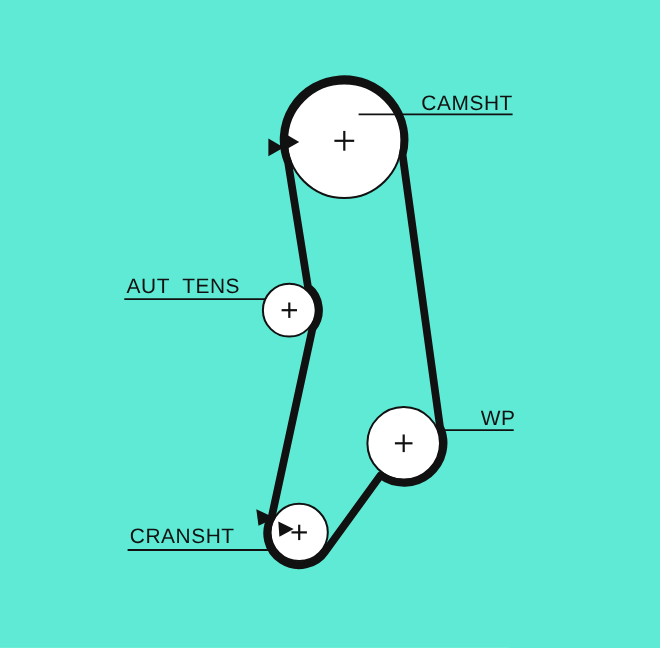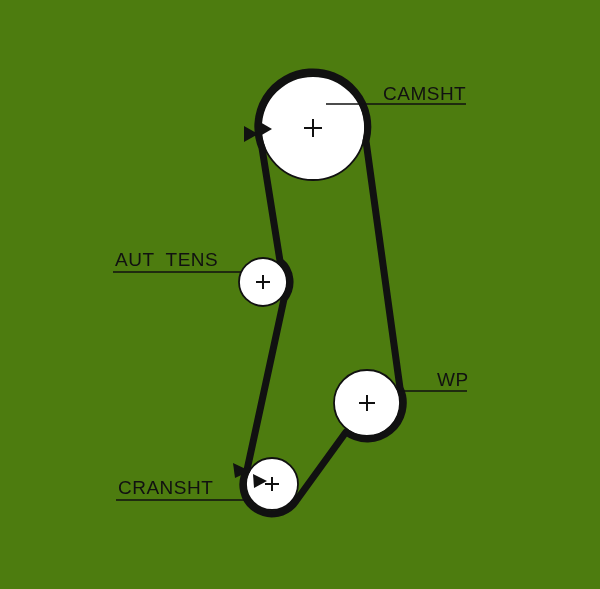--- a/index.html
+++ b/index.html
@@ -4,21 +4,21 @@
 <style>
   html, body {
     margin: 0;
     padding: 0;
     background: #ffffff;
   }
   .canvas {
     position: relative;
     width: 600px;
     height: 589px;
-    background: #4d7c0f;
+    background: #5eead4;
     overflow: hidden;
     font-family: "Liberation Sans", sans-serif;
   }
   svg {
     display: block;
     width: 600px;
     height: 589px;
   }
   .pulley-circle {
     fill: #ffffff;

